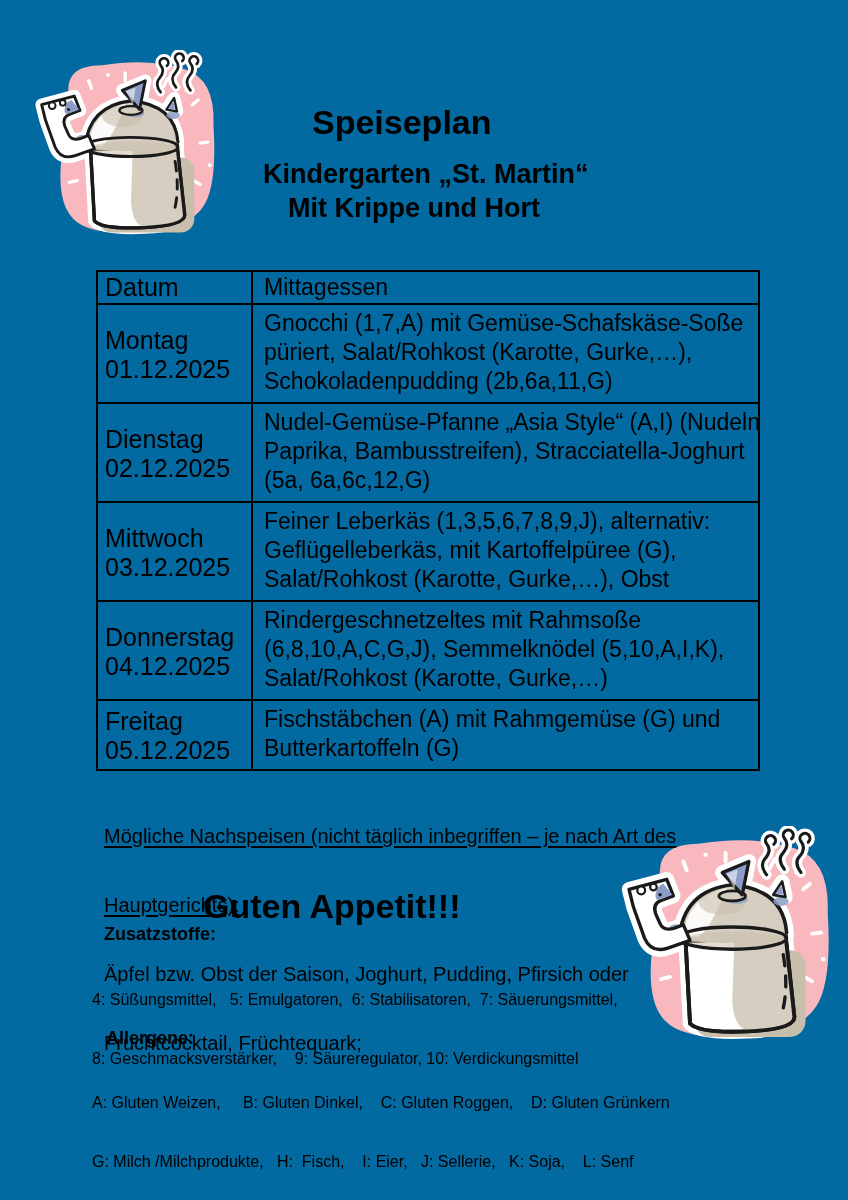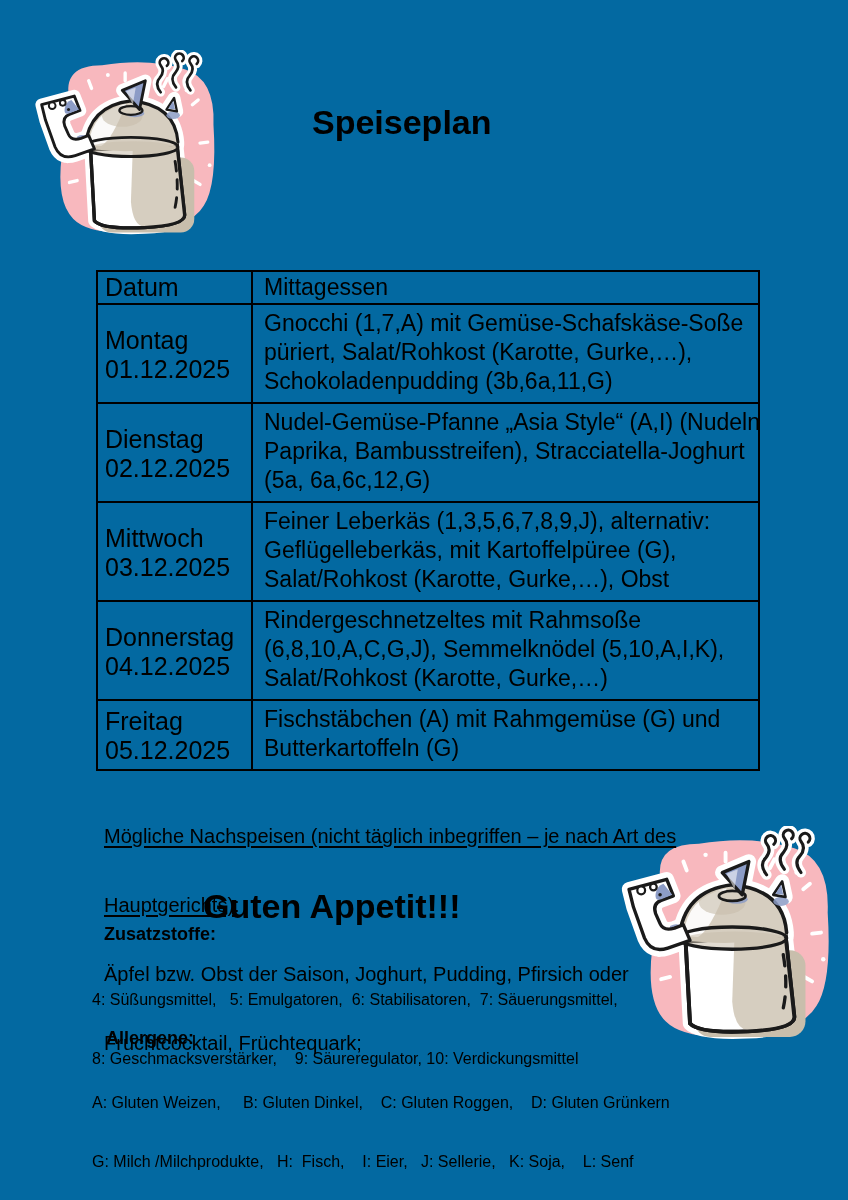--- a/index.html
+++ b/index.html
@@ -126,33 +126,35 @@
   </svg>
 
   <svg class="clipart-tl" viewBox="0 0 200 200">
       <use href="#pot"></use>
     </svg>
   <svg class="clipart-br" viewBox="0 0 200 200">
       <use href="#pot"></use>
     </svg>
 
   <div class="title">Speiseplan</div>
+  <div class="subtitle1">Kindergarten „St. Martin“</div>
+  <div class="subtitle2">Mit Krippe und Hort</div>
 
   <table class="menu">
     <tbody>
         <tr class="hdr">
       <td class="day">Datum</td>
       <td class="meal">Mittagessen</td>
     </tr>
     <tr style="height:91px">
       <td class="day">Montag
 01.12.2025</td>
       <td class="meal">Gnocchi (1,7,A) mit Gemüse-Schafskäse-Soße
 püriert, Salat/Rohkost (Karotte, Gurke,…),
-Schokoladenpudding (3b,6a,11,G)</td>
+Schokoladenpudding (2b,6a,11,G)</td>
     </tr>
     <tr style="height:93px">
       <td class="day">Dienstag
 02.12.2025</td>
       <td class="meal">Nudel-Gemüse-Pfanne „Asia Style“ (A,I) (Nudeln,
 Paprika, Bambusstreifen), Stracciatella-Joghurt
 (5a, 6a,6c,12,G)</td>
     </tr>
     <tr style="height:93px">
       <td class="day">Mittwoch

